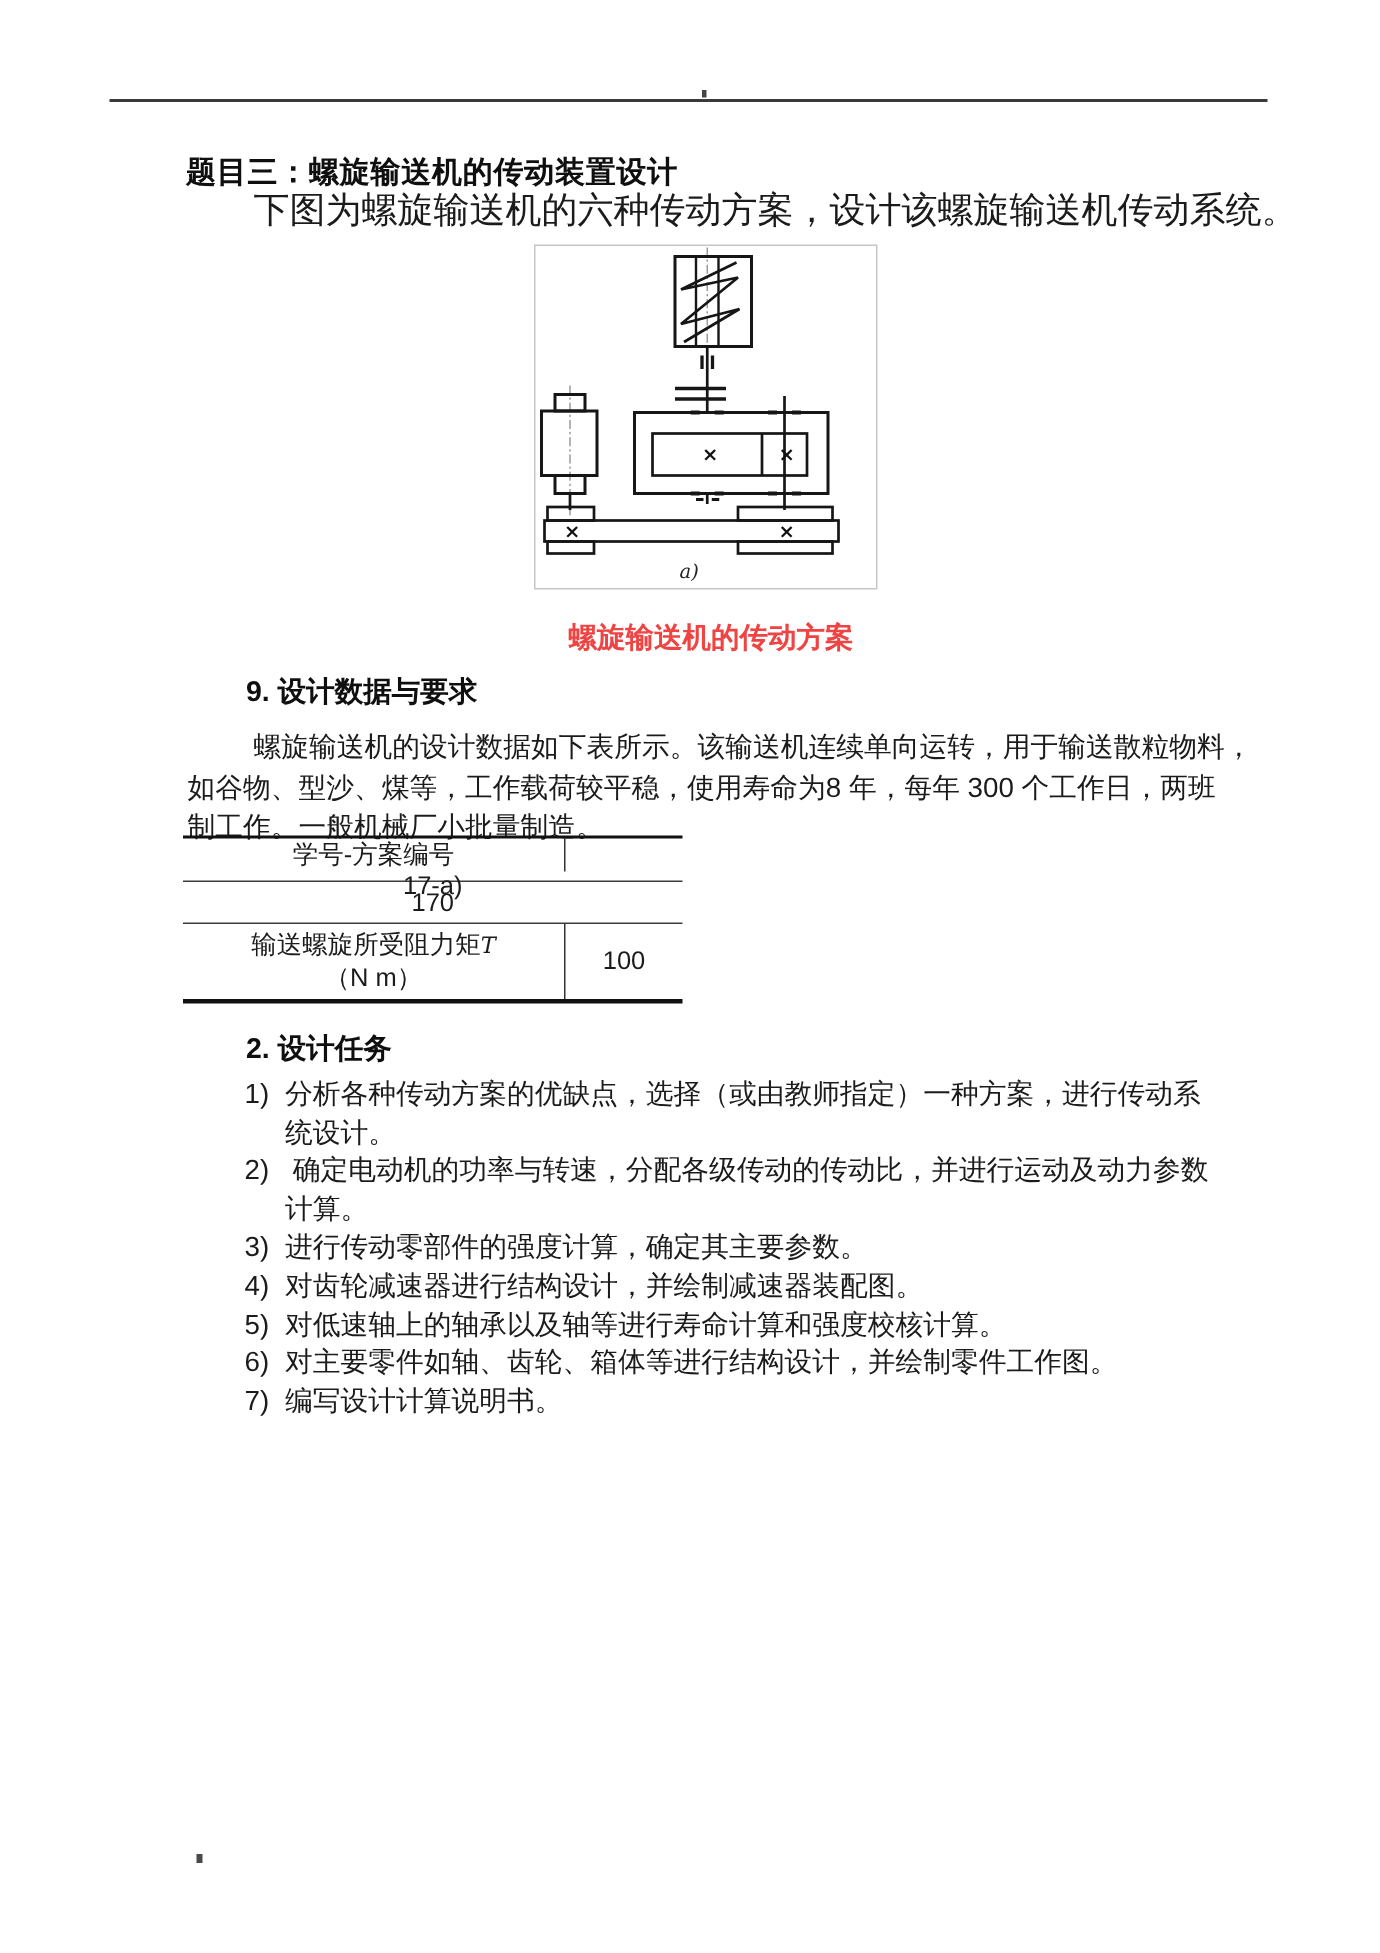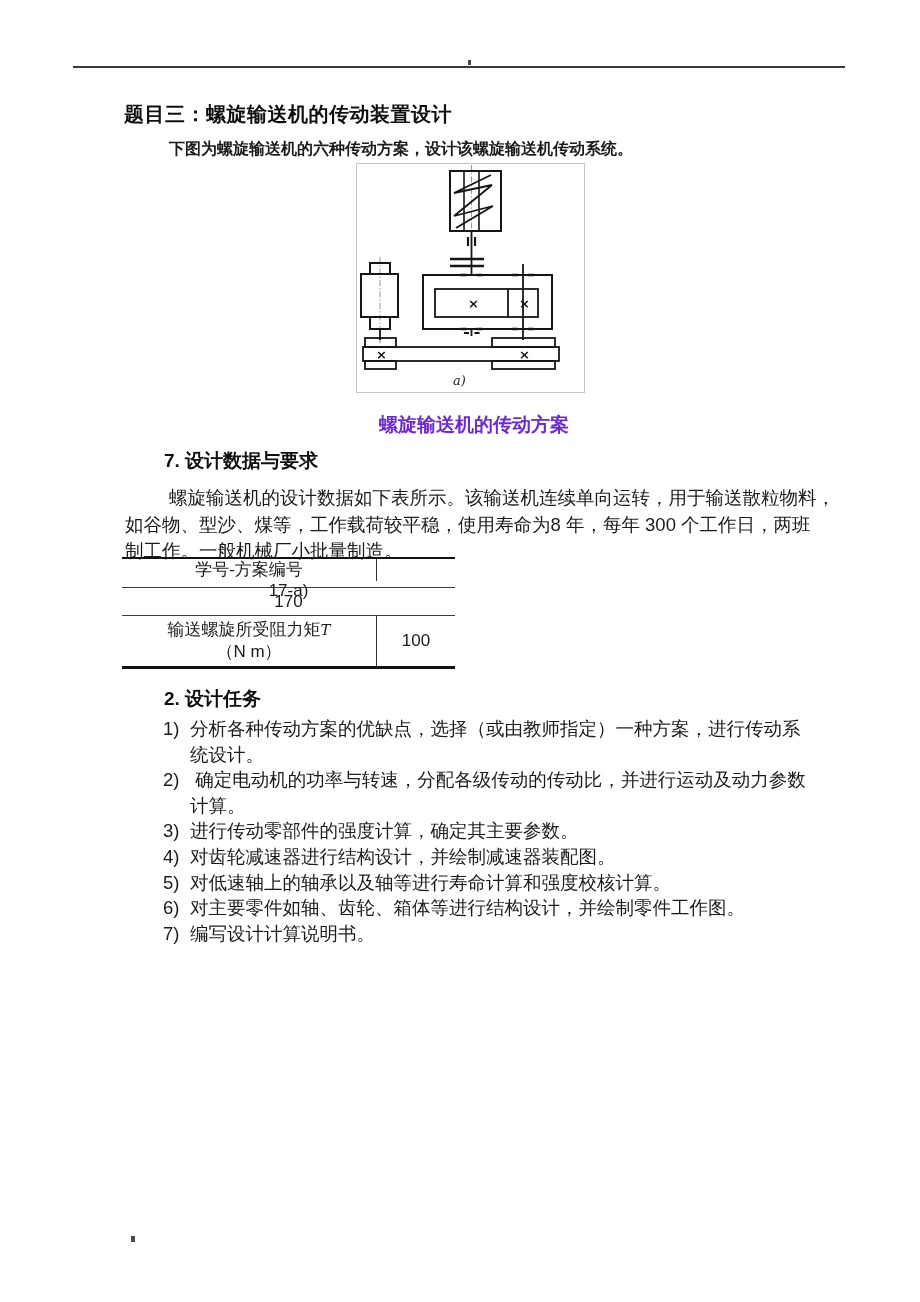--- a/index.html
+++ b/index.html
@@ -7,24 +7,24 @@
     width:920px;height:1302px;position:relative;background:#ffffff;
     font-family:"Liberation Sans","DejaVu Sans",sans-serif;
     color:#1b1b1b;overflow:hidden;
   }
   .abs{position:absolute;}
   
   .header-rule{left:73px;top:66px;width:772px;height:2px;background:#3a3a3a;}
   .header-dot{left:468px;top:60px;width:3px;height:5px;background:#444;}
   
   .doc-title{left:124px;top:101px;font-size:20px;font-weight:bold;letter-spacing:.5px;white-space:pre;color:#0f0f0f;}
-  .intro{left:169px;top:139px;font-size:16px;white-space:pre;font-weight:bold;}
+  .intro{left:169px;top:124px;font-size:24px;white-space:pre;}
   
   .figure{left:356px;top:163px;width:227px;height:228px;border:1px solid #c6c6c6;box-sizing:content-box;background:#fff;}
-  .fig-title{left:0;top:412px;width:920px;text-align:center;text-indent:28px;font-size:19px;font-weight:bold;white-space:pre;color:#6d28d9;}
+  .fig-title{left:0;top:412px;width:920px;text-align:center;text-indent:28px;font-size:19px;font-weight:bold;white-space:pre;color:#ef4444;}
   
   .h-sec{font-size:19px;font-weight:bold;white-space:pre;color:#0f0f0f;}
   .h1{left:164px;top:448px;}
   .h2{left:164px;top:686px;}
   
   .para{left:125px;top:485px;font-size:18.5px;line-height:26.5px;}
   .para .line{white-space:pre;}
   .para .indent{padding-left:44px;}
   
   .dtable{left:122px;top:557px;width:333px;border-top:2.5px solid #111;border-bottom:3px solid #111;font-size:17px;}
@@ -116,21 +116,21 @@
     <text class="cross" x="162" y="143.5">×</text>
     <text class="cross" x="19" y="194.5">×</text>
     <text class="cross" x="162" y="194.5">×</text>
 
     <text class="cap" x="96" y="221">a)</text>
   </svg>
 </div>
 
 <div class="abs fig-title">螺旋输送机的传动方案</div>
 
-<div class="abs h-sec h1">7. 设计数据与要求</div>
+<div class="abs h-sec h1">9. 设计数据与要求</div>
 
 <div class="abs para">
   <div class="line indent">螺旋输送机的设计数据如下表所示。该输送机连续单向运转，用于输送散粒物料，</div>
   <div class="line">如谷物、型沙、煤等，工作载荷较平稳，使用寿命为8 年，每年 300 个工作日，两班</div>
   <div class="line">制工作。一般机械厂小批量制造。</div>
 </div>
 
 <div class="abs dtable">
   <div class="drow sep r1">
     <div class="c-label">

